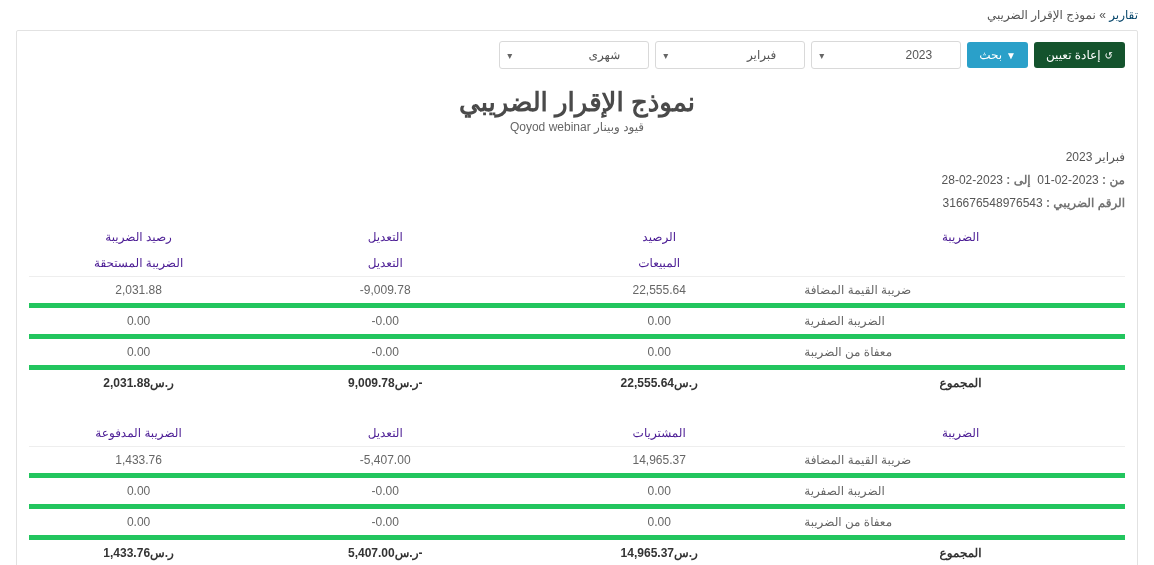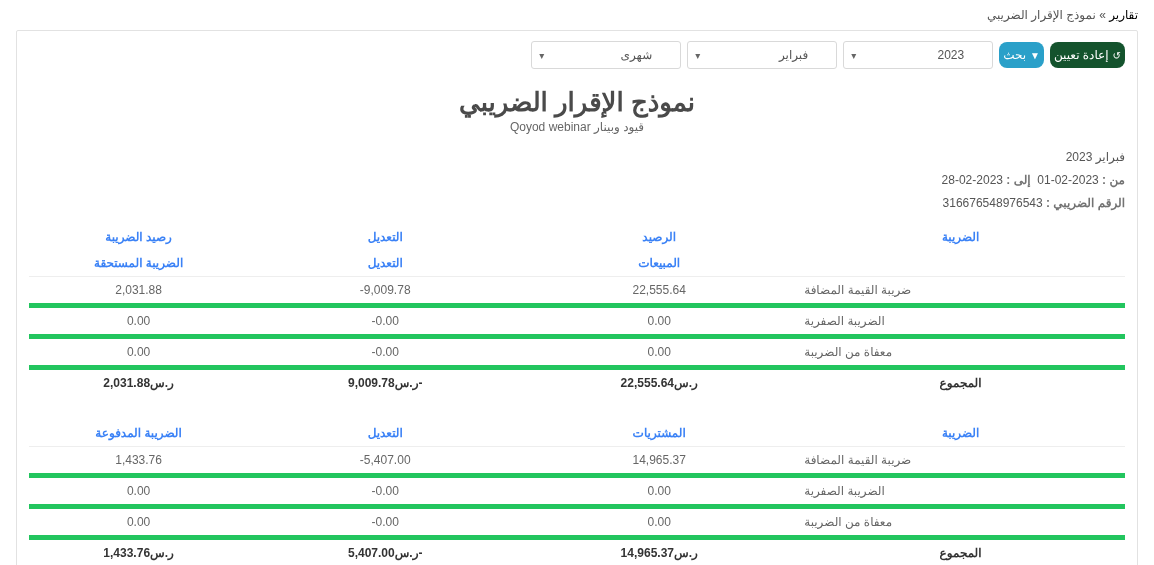--- a/index.html
+++ b/index.html
@@ -1,35 +1,35 @@
 <!DOCTYPE html>
 <html dir="rtl" lang="ar"><head>
 <meta charset="utf-8">
 <style>
   html,body{margin:0;padding:0;font-family:Tahoma,Arial,sans-serif;font-size:12px;color:#555;background:#fff}
-  a{color:#000000;text-decoration:none}
+  a{color:#0c4a6e;text-decoration:none}
   .page{width:1154px;margin:0 auto;padding:8px 16px;box-sizing:border-box}
   .crumbs{text-align:right;color:#555;margin-bottom:8px}
   .panel{border:1px solid #e2e2e2;padding:10px 12px 20px;border-radius:2px}
   .toolbar{display:flex;flex-direction:row-reverse;gap:6px;align-items:center;justify-content:flex-end}
   .sel{position:relative}
   .sel select{appearance:none;-webkit-appearance:none;border:1px solid #d9d9d9;background:#fff;color:#555;padding:6px 28px 6px 10px;font-size:12px;border-radius:3px;min-width:150px;text-align:right}
   .sel .caret{position:absolute;left:8px;top:50%;transform:translateY(-50%);font-size:10px;color:#666;pointer-events:none}
-  .btn{border:none;border-radius:8px;padding:6px 4px;font-size:12px;cursor:pointer;color:#fff}
+  .btn{border:none;border-radius:3px;padding:6px 12px;font-size:12px;cursor:pointer;color:#fff}
   .btn-search{background:#2aa0c9}
   .btn-reset{background:#14532d}
   .ico{margin-inline-end:4px;font-size:10px}
   .headings{text-align:center;margin-top:18px}
   .headings h1{font-size:26px;color:#4a4a4a;margin:6px 0 2px}
   .headings .sub{color:#666}
   .meta{text-align:right;margin-top:12px;line-height:1.9;color:#555}
   .meta b{color:#737373}
   table{width:100%;border-collapse:collapse;margin-top:10px}
   th,td{padding:6px 8px;text-align:center;font-size:12px}
-  thead th{color:#3b82f6;font-weight:bold;border-bottom:1px solid #eee}
+  thead th{color:#4c1d95;font-weight:normal;border-bottom:1px solid #eee}
   thead tr.double th{border-bottom:none}
   thead tr.double2 th{border-bottom:1px solid #eee}
   tbody td{border-bottom:5px solid #22c55e;color:#666}
   tbody tr.total td{font-weight:bold;color:#333;border-bottom:none}
   .gap{height:14px}
   .first-col{text-align:left}
   .summary{margin-top:16px}
   .summary-row{display:flex;align-items:center;gap:12px;margin-bottom:8px}
   .summary-label{flex:1;text-align:center;color:#555;font-weight:bold}
   .summary-val{width:300px;text-align:center}

